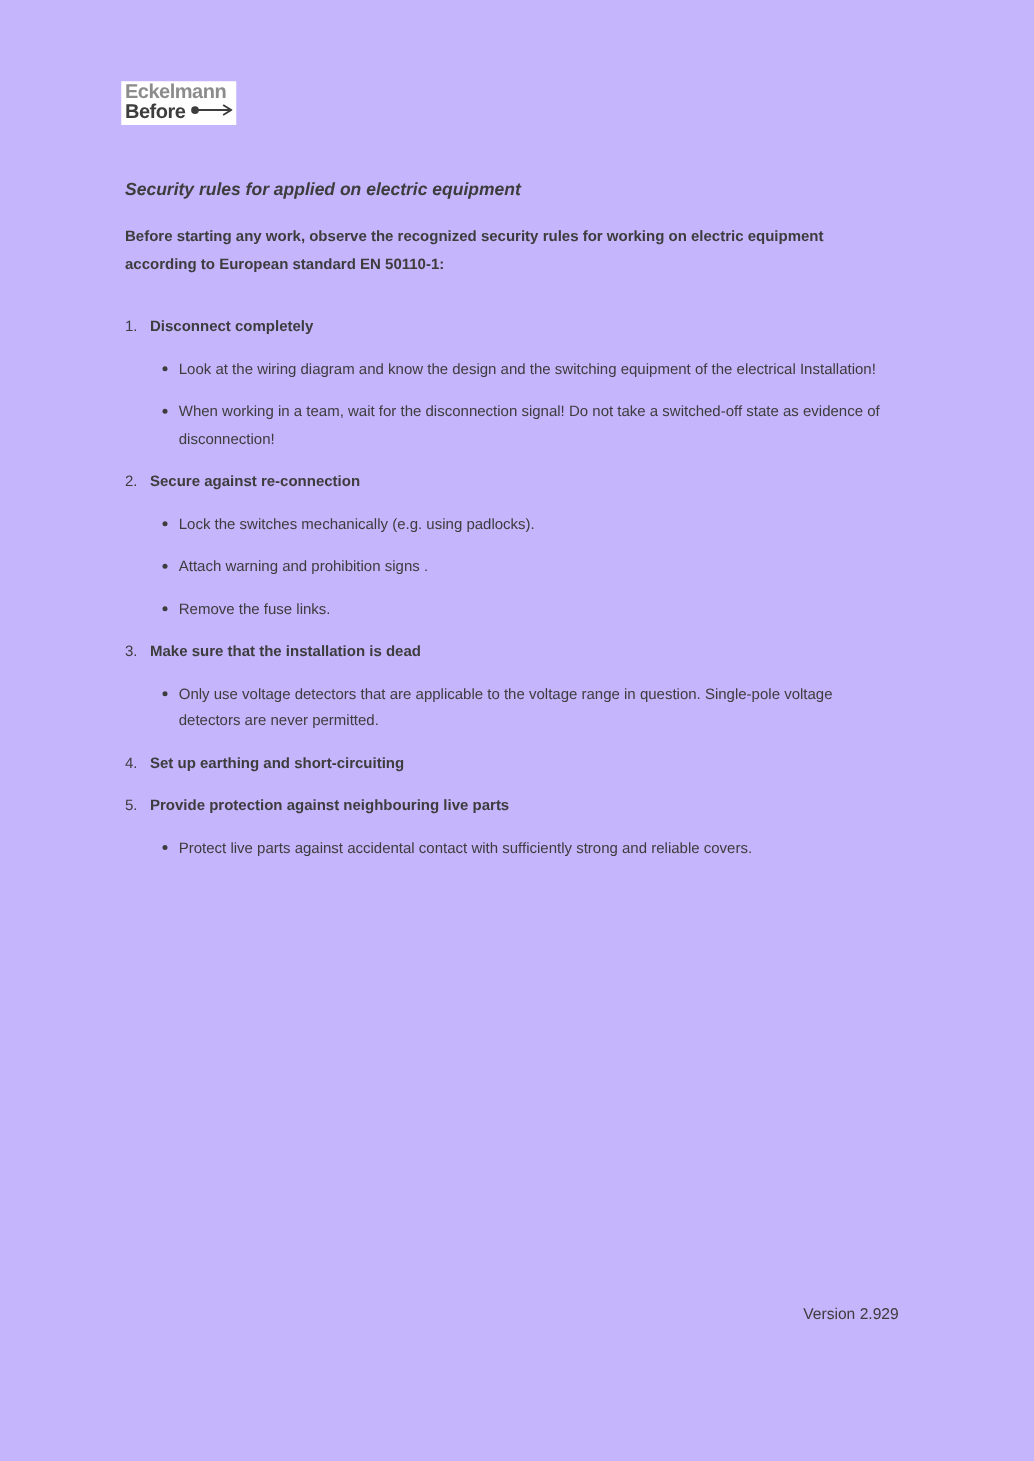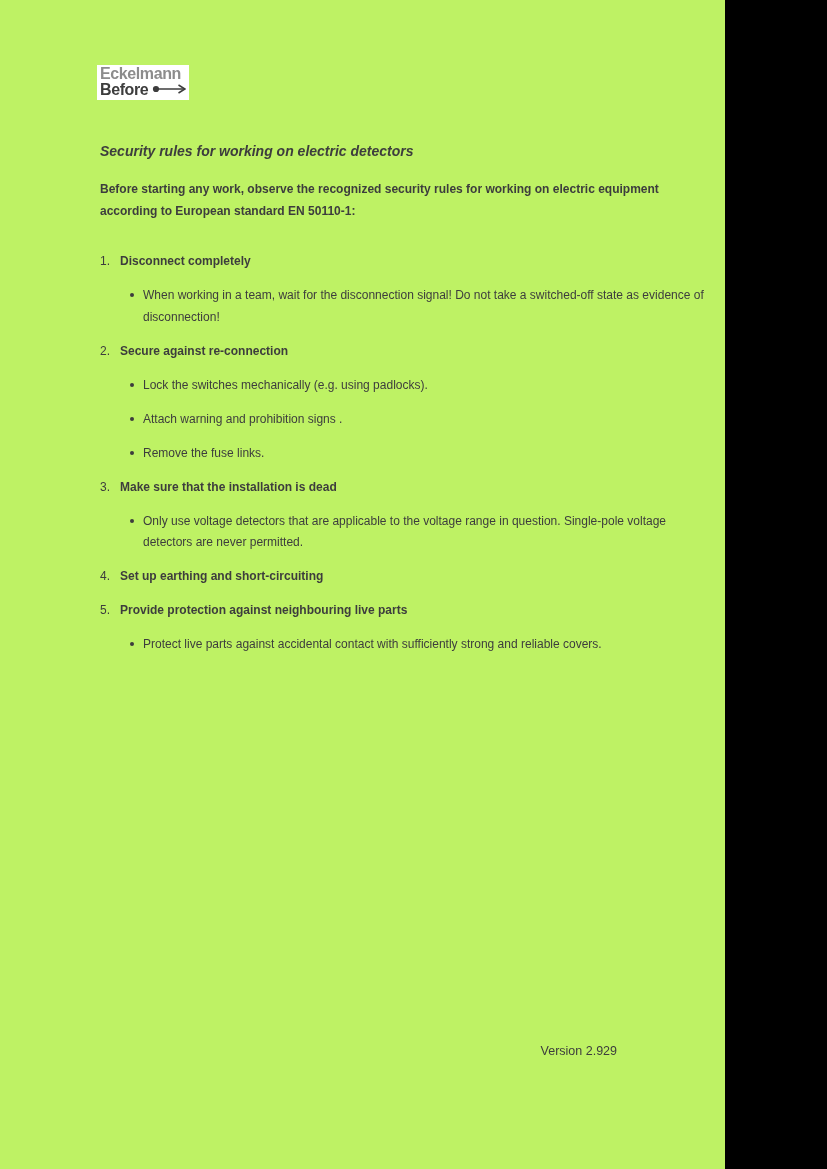--- a/index.html
+++ b/index.html
@@ -2,23 +2,23 @@
 <html><head>
 <meta charset="utf-8">
 <style>
   html, body {
     margin: 0;
     padding: 0;
     background: #000000;
   }
   .page {
     position: relative;
-    width: 725px;
+    width: 827px;
     height: 1169px;
-    background: #bef264;
+    background: #c4b5fd;
     font-family: "Liberation Sans", sans-serif;
     color: #3d3d3d;
     overflow: hidden;
   }
   
   .logo {
     position: absolute;
     left: 97px;
     top: 65px;
     background: #ffffff;
@@ -128,28 +128,32 @@
         <svg width="34" height="10" viewBox="0 0 34 10" aria-hidden="true">
           <circle cx="4" cy="5" r="3.1" fill="#3d3d3d"></circle>
           <line x1="4" y1="5" x2="32" y2="5" stroke="#3d3d3d" stroke-width="1.5"></line>
           <path d="M26.5 1 L33 5 L26.5 9" fill="none" stroke="#3d3d3d" stroke-width="1.5"></path>
         </svg>
       </span>
     </span>
   </div>
 
   <div class="content">
-    <h1 class="doc-heading">Security rules for working on electric detectors</h1>
+    <h1 class="doc-heading">Security rules for applied on electric equipment</h1>
 
     <p class="intro">Before starting any work, observe the recognized security rules for working on electric equipment according to European standard EN 50110-1:</p>
 
     <div class="rule">
       <div class="rule-head">
         <span class="rule-num">1.</span>
         <span class="rule-title">Disconnect completely</span>
+      </div>
+      <div class="bullet">
+        <span class="bullet-dot"></span>
+        <span class="bullet-text">Look at the wiring diagram and know the design and the switching equipment of the electrical Installation!</span>
       </div>
       <div class="bullet">
         <span class="bullet-dot"></span>
         <span class="bullet-text">When working in a team, wait for the disconnection signal! Do not take a switched-off state as evidence of disconnection!</span>
       </div>
     </div>
 
     <div class="rule">
       <div class="rule-head">
         <span class="rule-num">2.</span>

